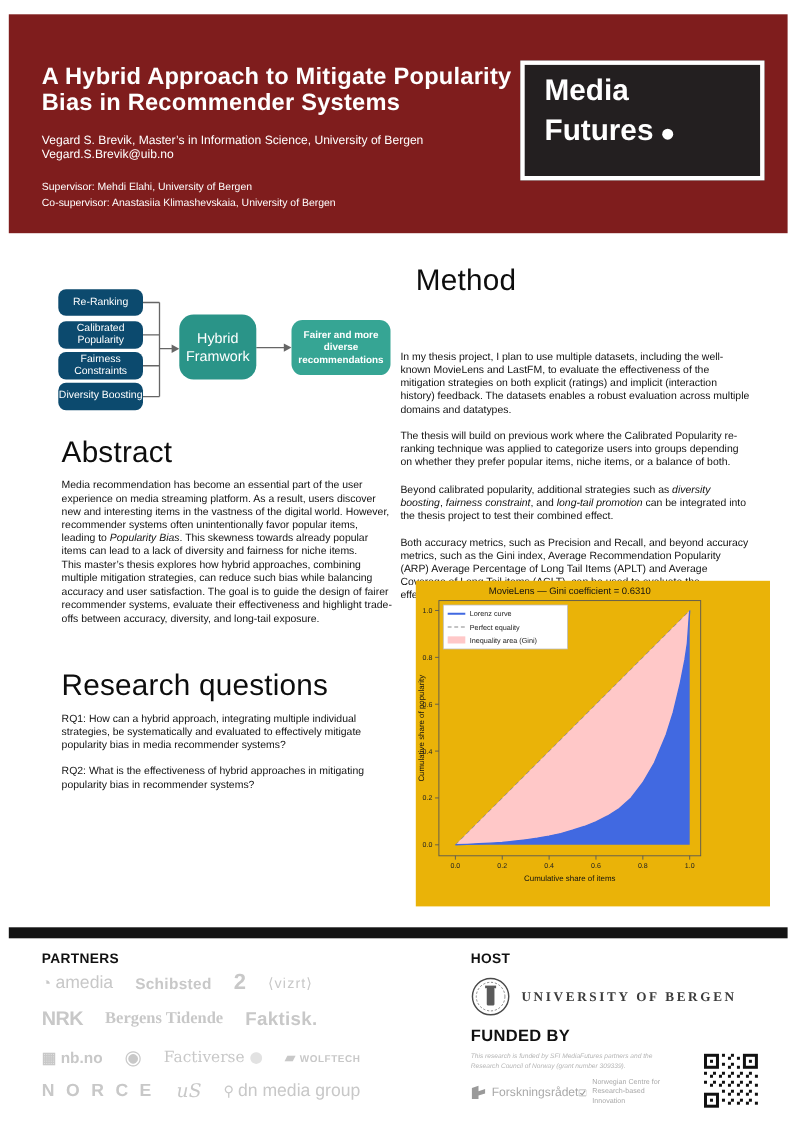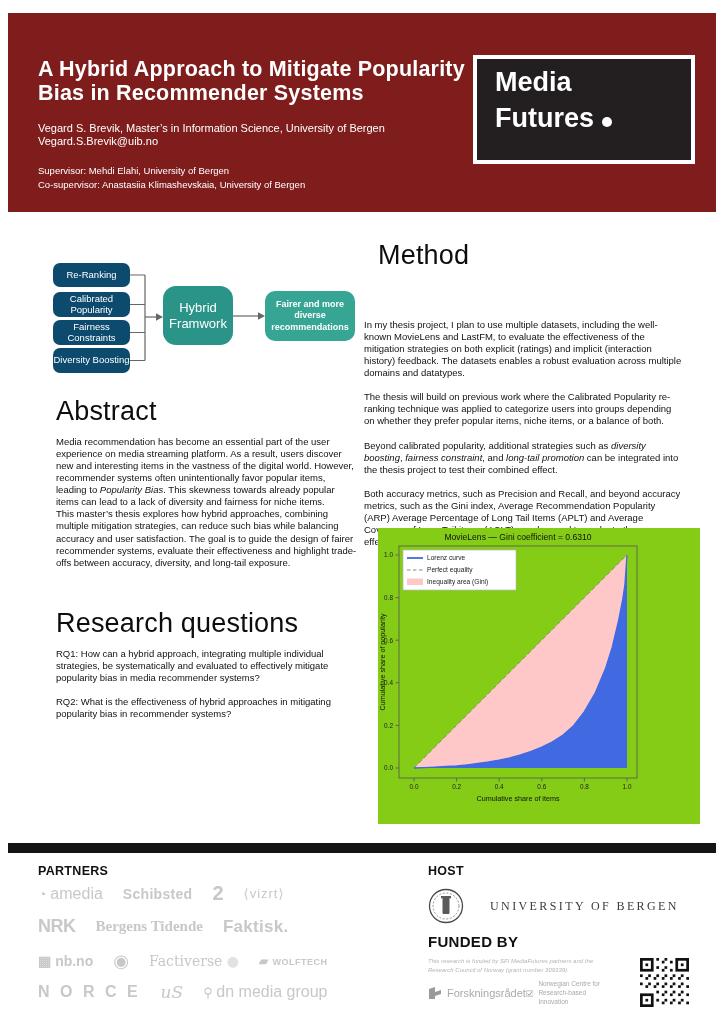--- a/index.html
+++ b/index.html
@@ -27,28 +27,28 @@
           display:flex;align-items:center;justify-content:center;text-align:center;font-size:9px;line-height:1.25;font-weight:600;padding:0 4px;box-sizing:border-box;}
   .diagram svg{position:absolute;left:0;top:0;}
 
   
   .h-section{position:absolute;font-size:27px;color:#0d0d0d;letter-spacing:.2px;}
   .body-text{position:absolute;font-size:9.5px;line-height:1.27;color:#111;}
   .body-text p{margin:0 0 12px 0;}
   .body-text p.tight{margin:0;}
 
   
-  .chart-wrap{position:absolute;left:378px;top:528px;width:322px;height:296px;background:#84cc16;}
+  .chart-wrap{position:absolute;left:378px;top:528px;width:322px;height:296px;background:#eab308;}
 
   
   .footer-bar{position:absolute;left:8px;top:843px;width:708px;height:10px;background:#141414;}
   .cap-label{position:absolute;font-size:12.5px;font-weight:bold;color:#111;letter-spacing:.3px;}
   .partner-row{position:absolute;left:38px;display:flex;align-items:center;gap:20px;color:#c8c8c8;white-space:nowrap;}
   .seal{display:inline-flex;align-items:center;justify-content:center;}
-  .host-row{position:absolute;left:428px;top:888px;display:flex;align-items:center;gap:26px;}
+  .host-row{position:absolute;left:428px;top:888px;display:flex;align-items:center;gap:10px;font-weight:bold;}
   .uob-name{font-family:"Liberation Serif",serif;font-size:12px;letter-spacing:2.4px;color:#3c3c3c;}
   .funding-note{position:absolute;left:428px;top:957px;width:180px;font-size:6px;font-style:italic;color:#b5b5b5;line-height:1.5;}
   .funder-row{position:absolute;left:428px;top:980px;display:flex;align-items:center;color:#a9a9a9;}
   .funder1{display:flex;align-items:center;gap:5px;font-size:11px;}
   .funder2{display:flex;align-items:center;gap:5px;font-size:6.5px;line-height:1.35;width:84px;}
   .qr{position:absolute;left:637px;top:955px;}
 </style>
 </head>
 <body>
 

